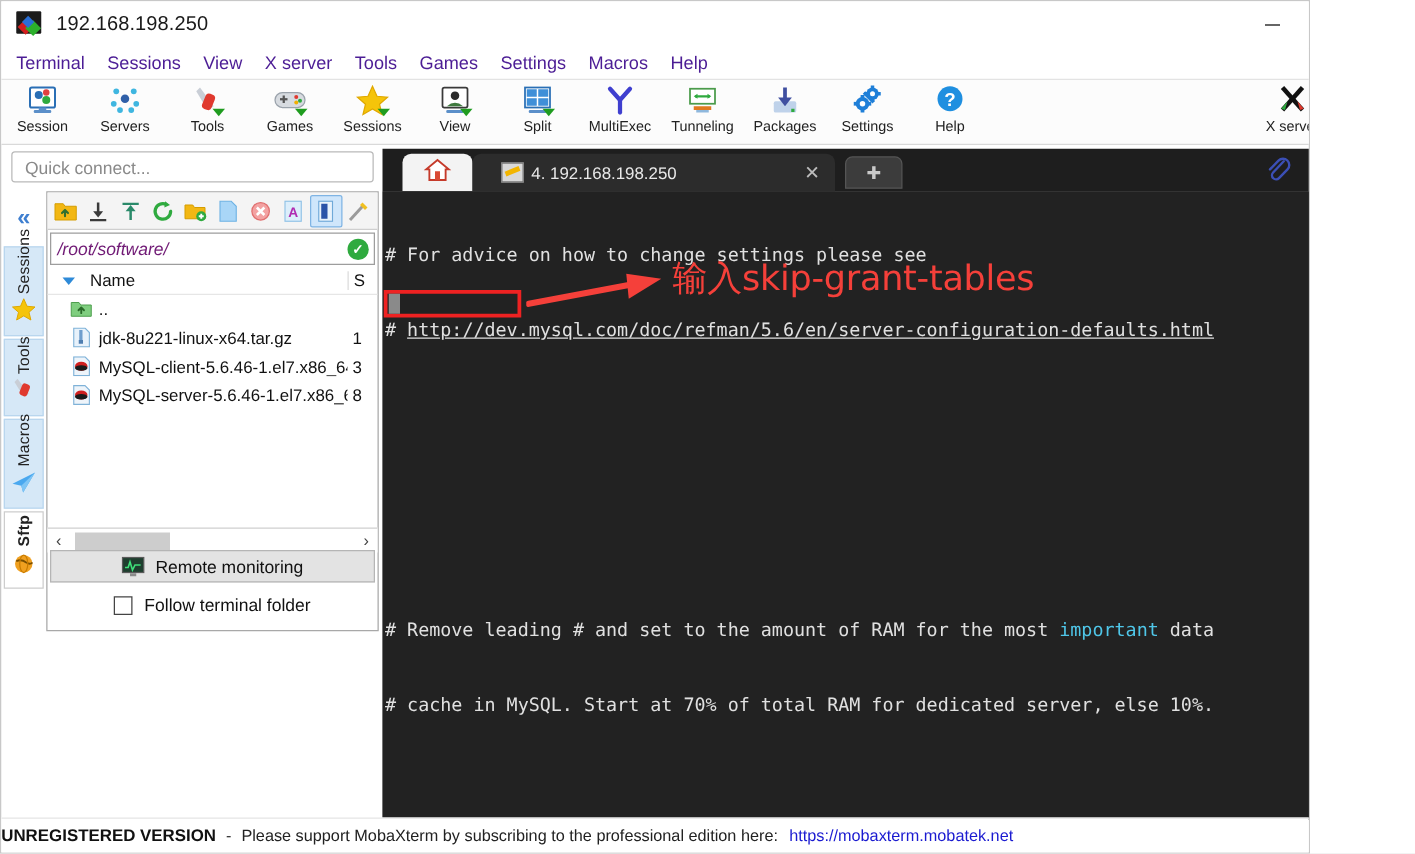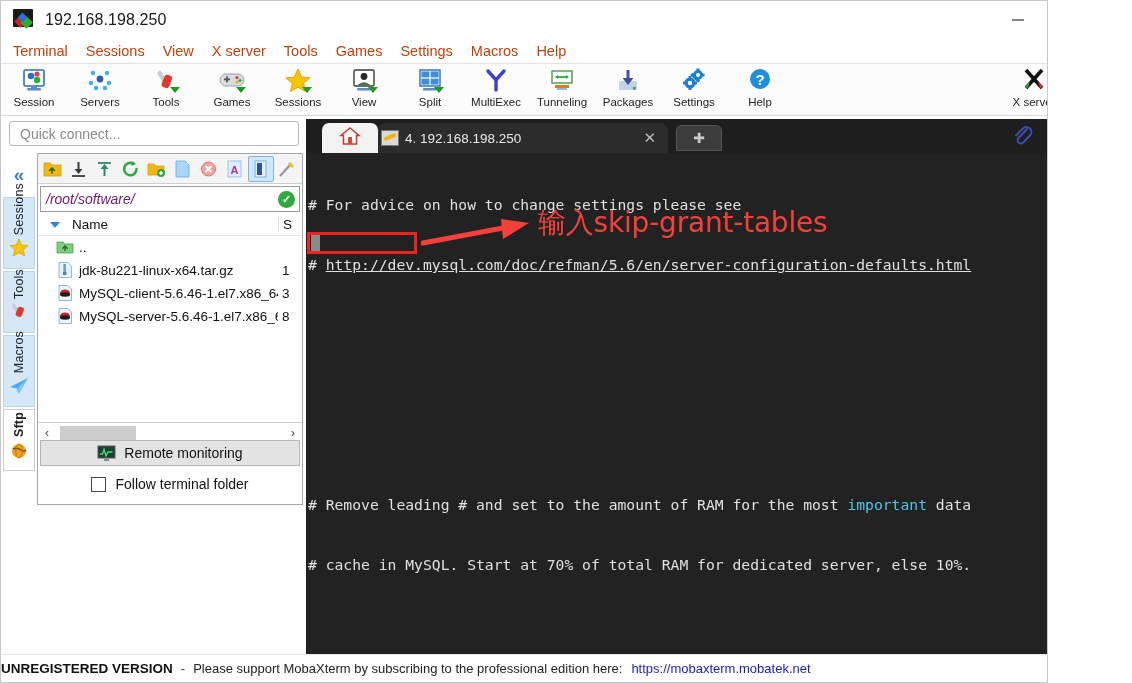--- a/index.html
+++ b/index.html
@@ -57,21 +57,21 @@
   }
   .win-btn svg { display: block; }
 
   
   .menubar {
     position: absolute; left: 0; top: 38px; width: 1132px; height: 25px;
     background: #ffffff; display: flex; align-items: center;
     border-bottom: 1px solid #e3e3e3;
   }
   .menu-item {
-    font-size: 14.5px; color: #c2410c; padding: 2px 9px; white-space: nowrap;
+    font-size: 14.5px; color: #4c1d95; padding: 2px 9px; white-space: nowrap;
   }
   .menu-item:first-child { margin-left: 3px; }
 
   
   .toolbar {
     position: absolute; left: 0; top: 63px; width: 1132px; height: 52px;
     background: #fcfcfc; border-bottom: 1px solid #d9d9d9;
     display: flex; align-items: flex-start;
   }
   .tb-btn {
@@ -196,21 +196,21 @@
     background: #1e1e1e;
   }
   .home-tab {
     position: absolute; left: 16px; top: 4px; width: 56px; height: 30px;
     background: #f3f3f3; border-radius: 7px 7px 0 0;
     display: flex; align-items: center; justify-content: center;
   }
   .term-tab {
     position: absolute; left: 72px; top: 4px; width: 290px; height: 30px;
     background: #2c2c2c; border-radius: 7px 7px 0 0;
-    display: flex; align-items: center; padding-left: 3px;
+    display: flex; align-items: center; padding-left: 23px;
   }
   .term-tab .tt-ico {
     width: 18px; height: 16px; background: #d9d9d9; border: 1px solid #777;
     position: relative; margin-right: 6px; flex:none;
   }
   .term-tab .tt-ico:after {
     content: ""; position: absolute; left: 2px; top: 4px; width: 12px; height: 4px;
     background: #f2b500; transform: rotate(-22deg);
   }
   .tt-label { color: #e8e8e8; font-size: 13.5px; flex: 1; }

